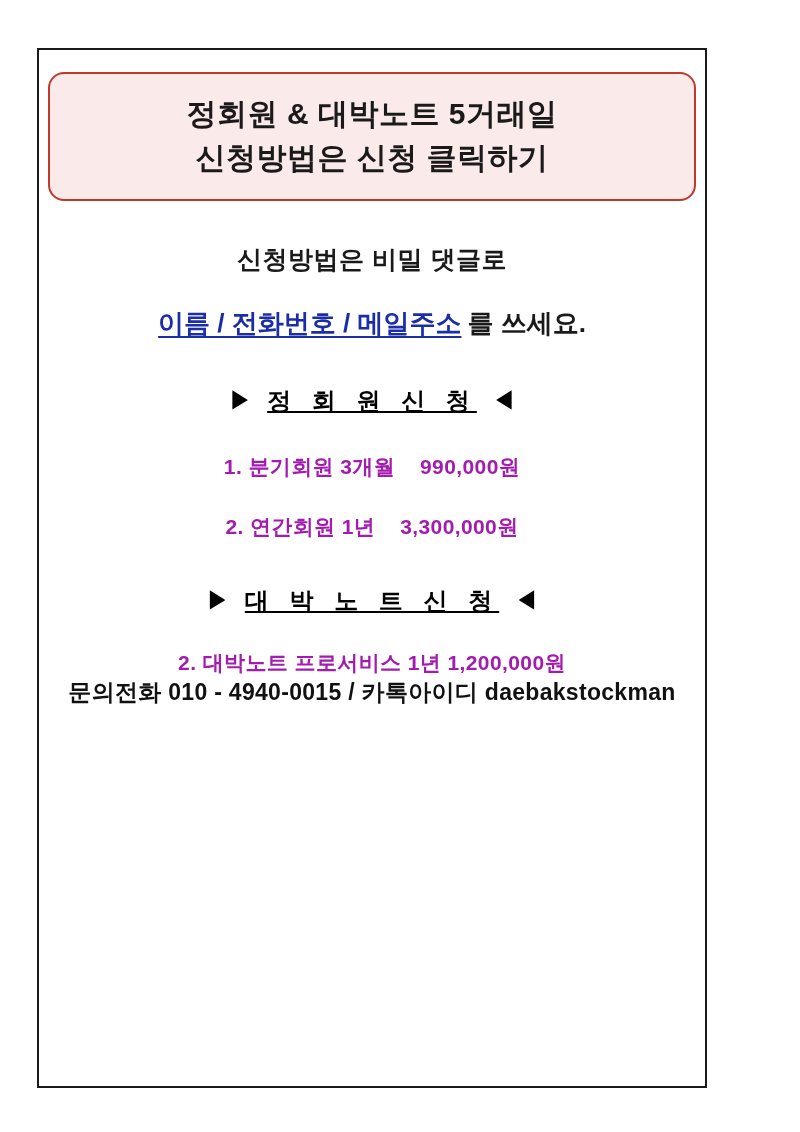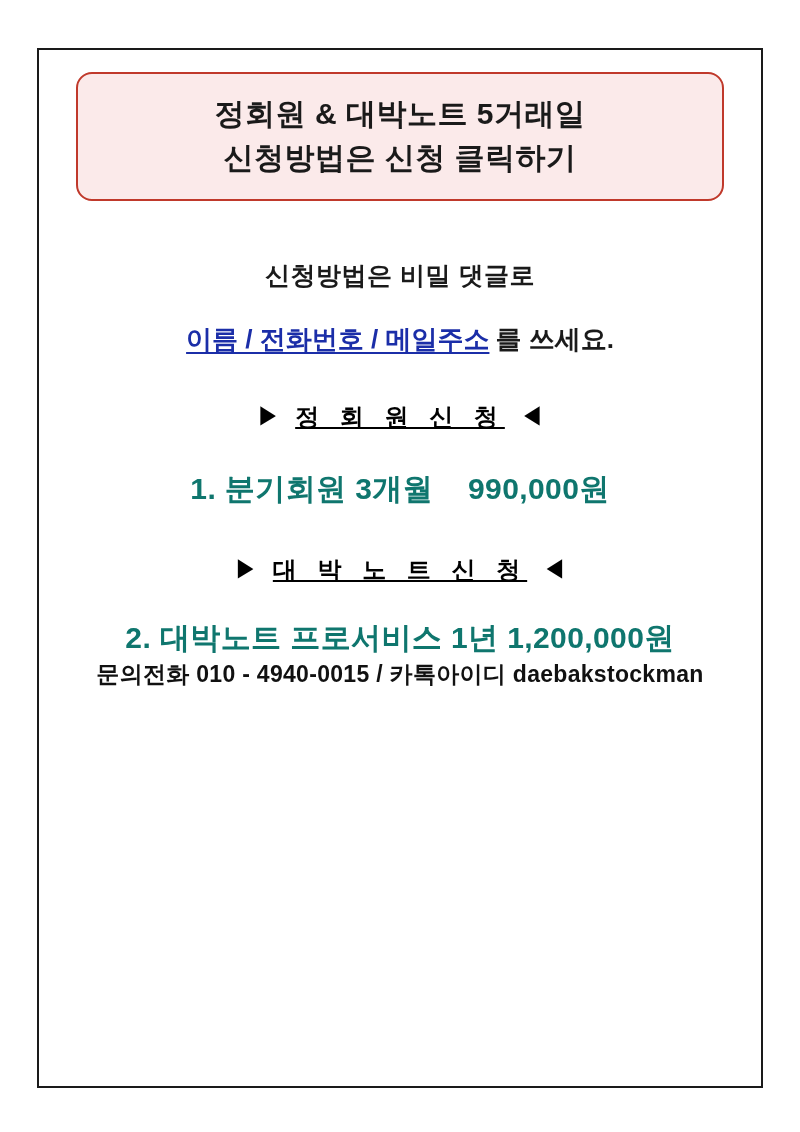--- a/index.html
+++ b/index.html
@@ -18,21 +18,21 @@
     position: relative;
     width: 800px;
     height: 1132px;
     box-sizing: border-box;
     padding: 0;
   }
   .outer-frame {
     position: absolute;
     left: 37px;
     top: 48px;
-    width: 726px;
+    width: 670px;
     height: 1040px;
     border: 2px solid #1a1a1a;
     box-sizing: border-box;
     background: #ffffff;
   }
   .content {
     position: relative;
     width: 100%;
     height: 100%;
     box-sizing: border-box;
@@ -53,21 +53,21 @@
   }
   .header-line {
     font-size: 30px;
     font-weight: 700;
     color: #1a1a1a;
     line-height: 1.45;
     letter-spacing: 0.5px;
   }
   
   .apply-how {
-    margin-top: 58px;
+    margin-top: 42px;
     font-size: 25px;
     font-weight: 700;
     color: #1a1a1a;
     letter-spacing: 0.5px;
   }
   .fields-line {
     margin-top: 30px;
     font-size: 26px;
     font-weight: 700;
     color: #1a1a1a;
@@ -103,23 +103,23 @@
   .section-heading .tri {
     font-size: 22px;
     line-height: 1;
   }
   .section-heading .sh-text {
     letter-spacing: 7px;
     text-decoration: underline;
   }
   .price-item {
     margin-top: 32px;
-    font-size: 30px;
+    font-size: 21px;
     font-weight: 700;
-    color: #0f766e;
+    color: #a21caf;
     letter-spacing: 0.4px;
     white-space: pre;
   }
   .price-item.first {
     margin-top: 36px;
   }
   
   .contact {
     font-size: 23px;
     font-weight: 700;
@@ -148,20 +148,21 @@
       </div>
 
 
       <div class="section-heading">
         <span class="tri">▶</span>
         <span class="sh-text">정 회 원 신 청</span>
         <span class="tri">◀</span>
       </div>
 
       <div class="price-item first">1. 분기회원 3개월    990,000원</div>
+      <div class="price-item">2. 연간회원 1년    3,300,000원</div>
 
       <div class="section-heading">
         <span class="tri">▶</span>
         <span class="sh-text">대 박 노 트 신 청</span>
         <span class="tri">◀</span>
       </div>
 
       <div class="price-item">2. 대박노트 프로서비스 1년 1,200,000원</div>
 
       <div class="contact">문의전화 010 - 4940-0015 / 카톡아이디 daebakstockman</div>

